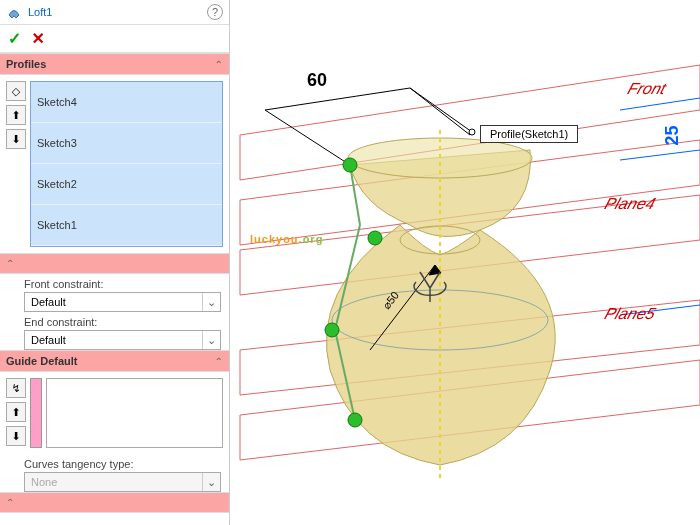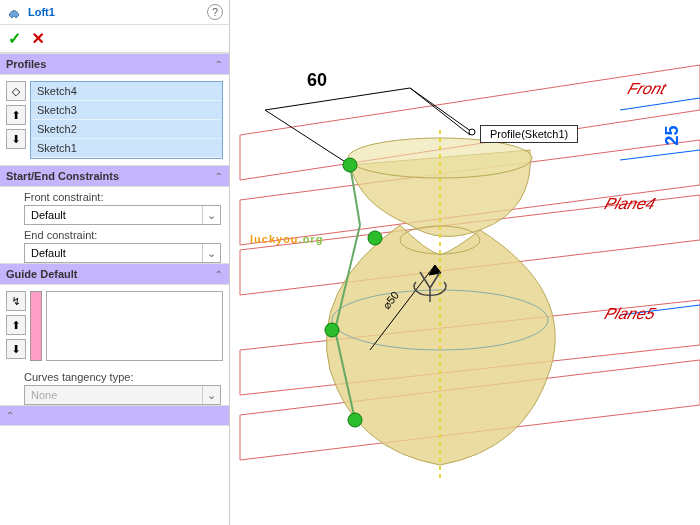--- a/index.html
+++ b/index.html
@@ -2,36 +2,36 @@
 <html><head>
 <meta charset="utf-8">
 <style>
 *{box-sizing:border-box;margin:0;padding:0;font-family:"Segoe UI",Arial,sans-serif;font-size:11px}
 body{width:700px;height:525px;background:#fff;overflow:hidden;display:flex}
 .panel{width:230px;height:525px;border-right:1px solid #ccc;background:#fff;overflow:hidden;display:flex;flex-direction:column}
 .viewport{flex:1;position:relative;background:#fff}
 
 .hdr{display:flex;align-items:center;padding:4px 6px;border-bottom:1px solid #ddd}
 .hdr .icon{width:16px;height:16px;margin-right:6px}
-.hdr .title{flex:1;font-weight:bold;color:#0066cc}
+.hdr .title{flex:1;font-weight:normal;color:#0066cc}
 .hdr .help{width:16px;height:16px;border:1px solid #999;border-radius:50%;text-align:center;line-height:14px;color:#666;cursor:pointer}
 
 .confirm{display:flex;gap:10px;padding:4px 8px;border-bottom:1px solid #ddd}
 .confirm span{font-size:16px;font-weight:bold;cursor:pointer}
 .ok{color:#0a0}
 .cancel{color:#c00}
 
-.sect-h{display:flex;align-items:center;padding:4px 6px;background:#c4b5fd;border-top:1px solid #ddd;border-bottom:1px solid #ddd;cursor:pointer}
+.sect-h{display:flex;align-items:center;padding:4px 6px;background:#fca5a5;border-top:1px solid #ddd;border-bottom:1px solid #ddd;cursor:pointer}
 .sect-h .t{flex:1;font-weight:bold;color:#333}
 .sect-h .chev{color:#666;font-size:10px}
 .sect-body{padding:6px;display:flex;gap:4px}
 .btncol{display:flex;flex-direction:column;gap:4px;width:20px}
 .btncol .b{width:20px;height:20px;border:1px solid #aaa;background:#f4f4f4;display:flex;align-items:center;justify-content:center;cursor:pointer;font-size:11px}
 .listbox{flex:1;border:1px solid #7aa7d6;background:#fff;min-height:70px}
-.listbox .item{padding:3px 6px;background:#cbe4fc;color:#333;border-bottom:1px solid #e8f2fd}
+.listbox .item{padding:14px 6px;background:#cbe4fc;color:#333;border-bottom:1px solid #e8f2fd}
 .pink{background:#ff9ec7;width:12px;border:1px solid #999}
 .guide-list{flex:1;border:1px solid #aaa;background:#fff;min-height:70px}
 
 .ddlbl{padding:4px 0 2px 24px;color:#444}
 .dd{margin:0 8px 0 24px;display:flex;border:1px solid #aaa;background:#fff}
 .dd .v{flex:1;padding:3px 6px}
 .dd .ar{width:18px;border-left:1px solid #ccc;display:flex;align-items:center;justify-content:center;color:#666;cursor:pointer}
 .disabled{color:#aaa}
 .disabled .dd{background:#f5f5f5}
 
@@ -74,21 +74,20 @@
     </div>
     <div class="listbox">
       <div class="item">Sketch4</div>
       <div class="item">Sketch3</div>
       <div class="item">Sketch2</div>
       <div class="item">Sketch1</div>
     </div>
   </div>
 
   <div class="sect-h">
-    <span class="t">Start/End Constraints</span>
     <span class="chev">⌃</span>
   </div>
   <div>
     <div class="ddlbl">Front constraint:</div>
     <div class="dd">
       <div class="v">Default</div>
       <div class="ar">⌄</div>
     </div>
     <div class="ddlbl">End constraint:</div>
     <div class="dd">

